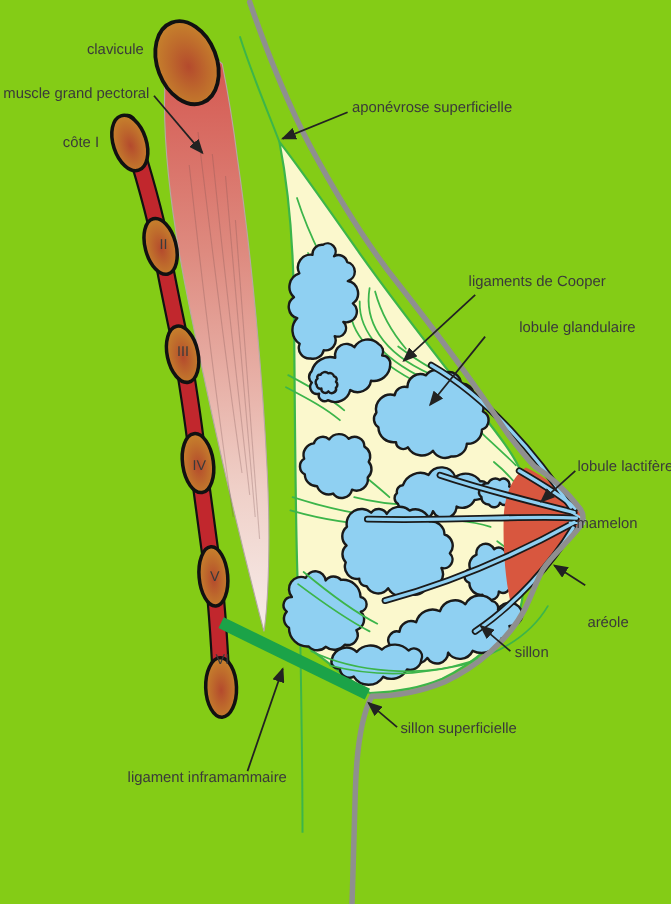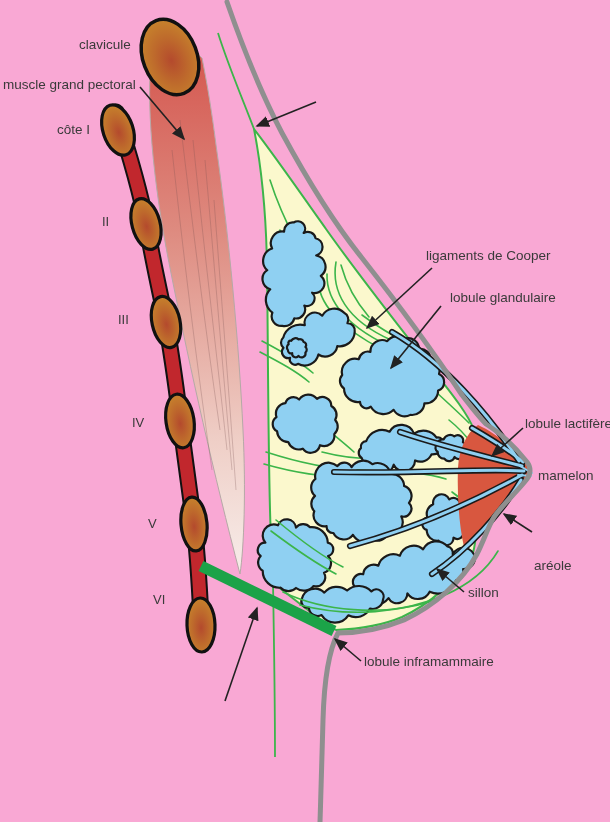--- a/index.html
+++ b/index.html
@@ -1,20 +1,20 @@
 <!DOCTYPE html>
 <html><head>
 <meta charset="utf-8">
 <style>
   html,body{margin:0;padding:0;background:#fff;}
-  .stage{position:relative;width:610px;height:822px;background:#f9a8d4;overflow:hidden;
+  .stage{position:relative;width:610px;height:822px;background:#84cc16;overflow:hidden;
          font-family:"Liberation Sans",sans-serif;}
   .stage svg{position:absolute;left:0;top:0;}
   .label{position:absolute;font-size:13.5px;color:#3a3a3a;white-space:nowrap;line-height:1.1;}
-  .rib-num{font-size:13px;}
+  .rib-num{font-size:13px;margin-left:43px;}
 </style>
 </head>
 <body>
 
 <div class="stage">
 <svg width="610" height="822" viewBox="0 0 610 822">
   <defs>
     <linearGradient id="mgrad" x1="0" y1="0" x2="0" y2="1">
       <stop offset="0" stop-color="#D4564E"></stop>
       <stop offset="0.35" stop-color="#DE8B80"></stop>
@@ -164,20 +164,22 @@
 </svg>
 
 <div class="label" style="left:79px;top:38px">clavicule</div>
 <div class="label" style="left:3px;top:78px">muscle grand pectoral</div>
 <div class="label" style="left:57px;top:123px">côte I</div>
 <div class="label rib-num" style="left:102px;top:215px">II</div>
 <div class="label rib-num" style="left:118px;top:313px">III</div>
 <div class="label rib-num" style="left:132px;top:416px">IV</div>
 <div class="label rib-num" style="left:148px;top:517px">V</div>
 <div class="label rib-num" style="left:153px;top:593px">VI</div>
+<div class="label" style="left:320px;top:91px">aponévrose superficielle</div>
 <div class="label" style="left:426px;top:249px">ligaments de Cooper</div>
-<div class="label" style="left:450px;top:291px">lobule glandulaire</div>
+<div class="label" style="left:472px;top:291px">lobule glandulaire</div>
 <div class="label" style="left:525px;top:417px">lobule lactifère</div>
-<div class="label" style="left:538px;top:469px">mamelon</div>
+<div class="label" style="left:524px;top:469px">mamelon</div>
 <div class="label" style="left:534px;top:559px">aréole</div>
 <div class="label" style="left:468px;top:586px">sillon</div>
-<div class="label" style="left:364px;top:655px">lobule inframammaire</div>
+<div class="label" style="left:364px;top:655px">sillon superficielle</div>
+<div class="label" style="left:116px;top:700px">ligament inframammaire</div>
 </div>
 
 </body></html>

